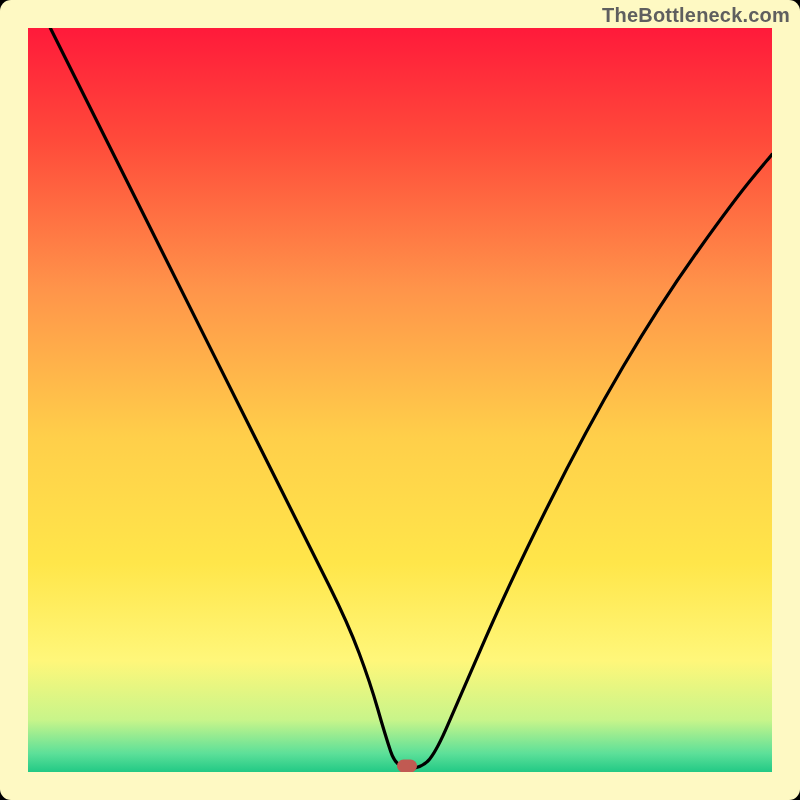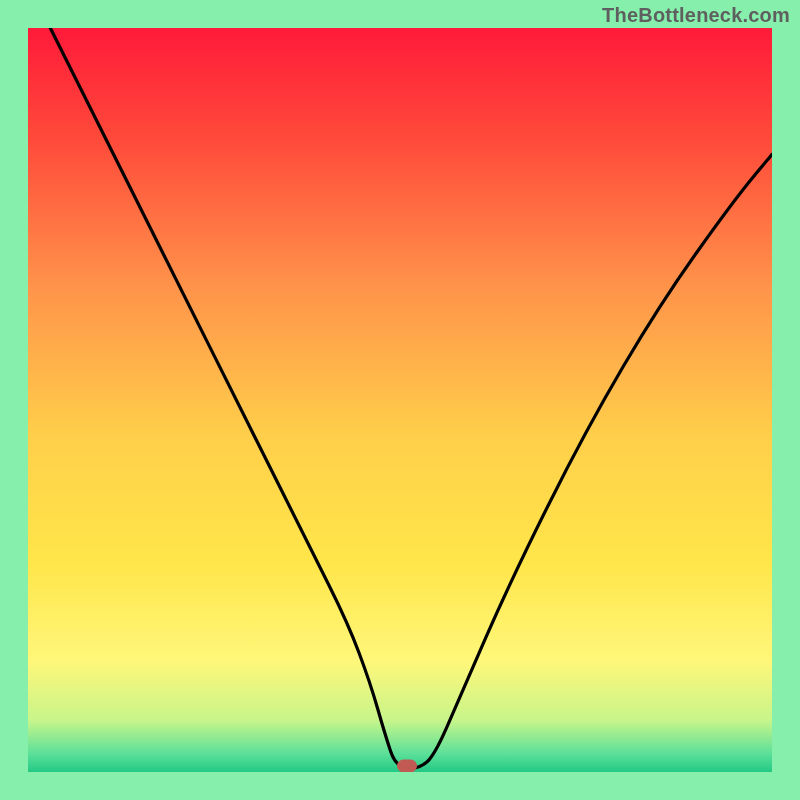--- a/index.html
+++ b/index.html
@@ -8,21 +8,22 @@
     width: 800px;
     height: 800px;
     background: #000;
     font-family: Arial, Helvetica, sans-serif;
     overflow: hidden;
   }
   .stage {
     position: relative;
     width: 800px;
     height: 800px;
-    background: #86efac;
+    background: #fef9c3;
+    border-radius: 11px;
   }
   .watermark {
     position: absolute;
     top: 4px;
     right: 10px;
     color: #5f5f5f;
     font-size: 20px;
     font-weight: 600;
     letter-spacing: 0.2px;
     z-index: 5;

